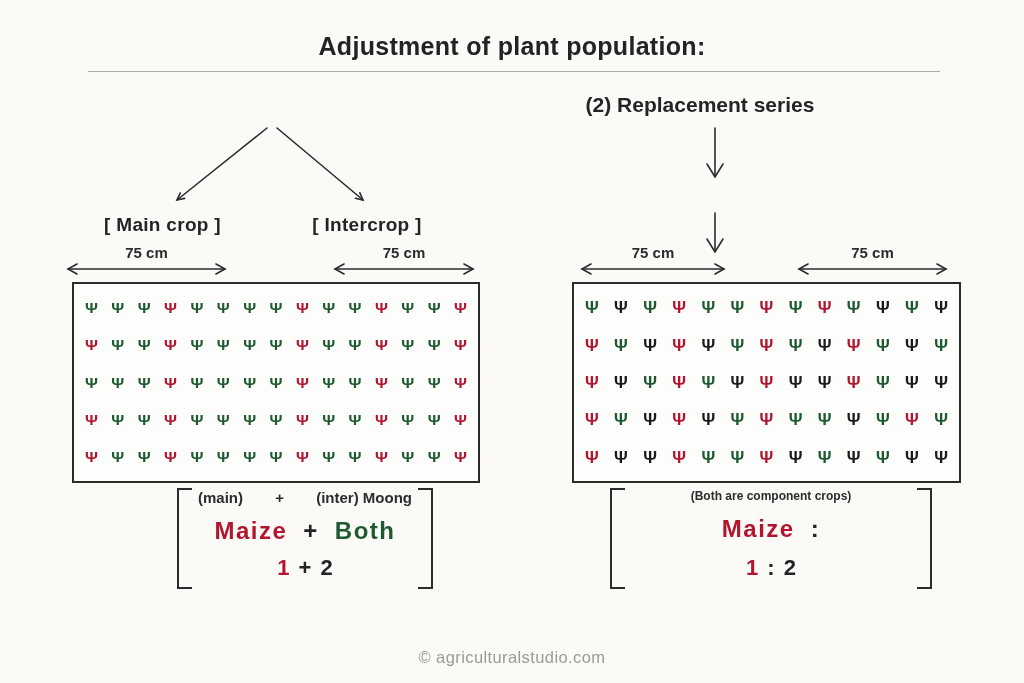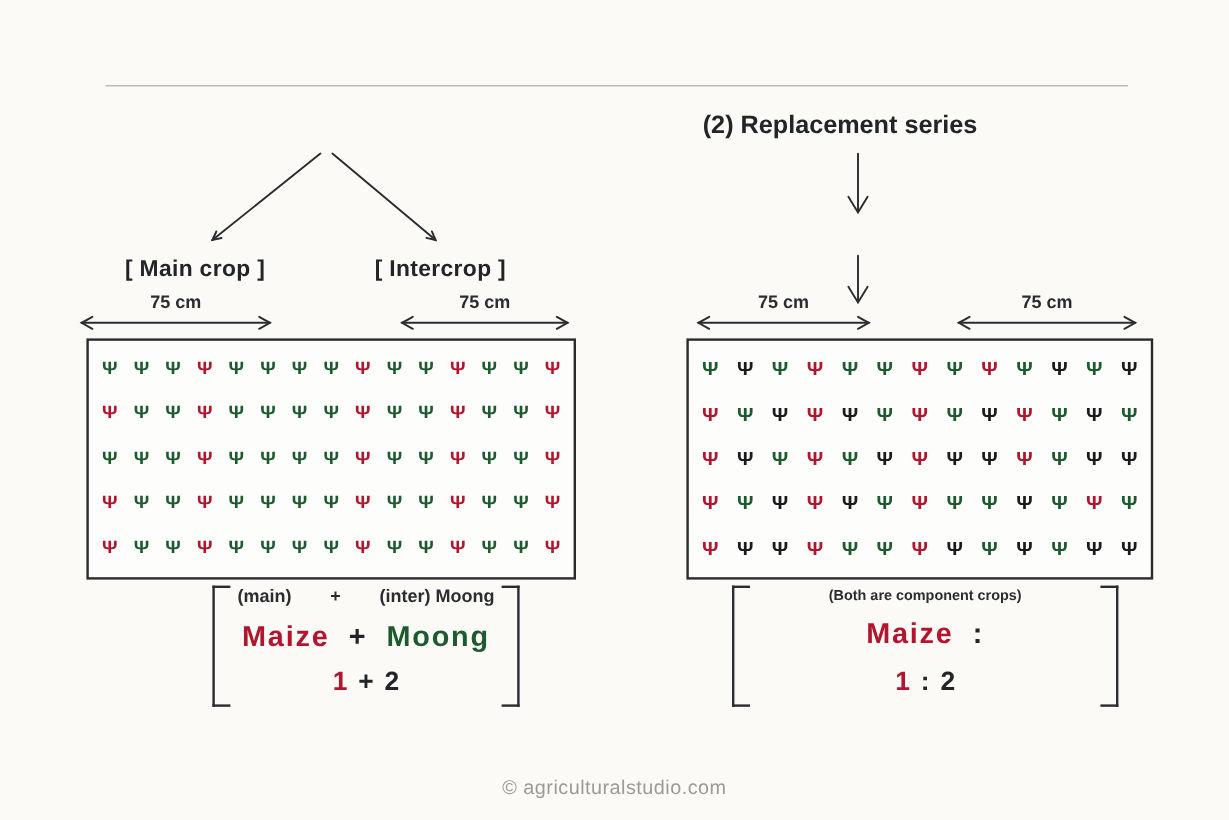--- a/index.html
+++ b/index.html
@@ -66,20 +66,21 @@
           font-size:16.5px;color:var(--gray);letter-spacing:.4px;}
 
   svg{position:absolute;overflow:visible;}
   .stroke{stroke:#2b2c30;stroke-width:1.6;fill:none;stroke-linecap:round;}
 </style>
 </head>
 <body>
 
 <div class="canvas">
 
+  <div class="title">Adjustment of plant population:</div>
   <div class="rule"></div>
 
 
   <svg style="left:155px;top:124px;" width="230" height="86">
     <defs>
       <marker id="ah1" markerWidth="12" markerHeight="12" refX="8" refY="4.5" orient="auto" markerUnits="userSpaceOnUse">
         <path d="M1,1 L8,4.5 L1,8" class="stroke"></path>
       </marker>
     </defs>
     <line x1="112" y1="4" x2="22" y2="76" class="stroke" marker-end="url(#ah1)"></line>
@@ -195,21 +196,21 @@
     <div class="bracket left"></div>
     <div class="formula-content">
       <div class="ann-line">
         <span>(main)</span>
         <span>+</span>
         <span>(inter) Moong</span>
       </div>
       <div class="crops-line">
         <span class="txt-red">Maize</span>
         <span class="txt-dark">+</span>
-        <span class="txt-green">Moong</span>
+        <span class="txt-green">Both</span>
       </div>
       <div class="ratio-line">
         <span class="txt-red">1</span>
         <span class="txt-dark">+</span>
         <span class="txt-dark">2</span>
       </div>
     </div>
     <div class="bracket right"></div>
   </div>
 

